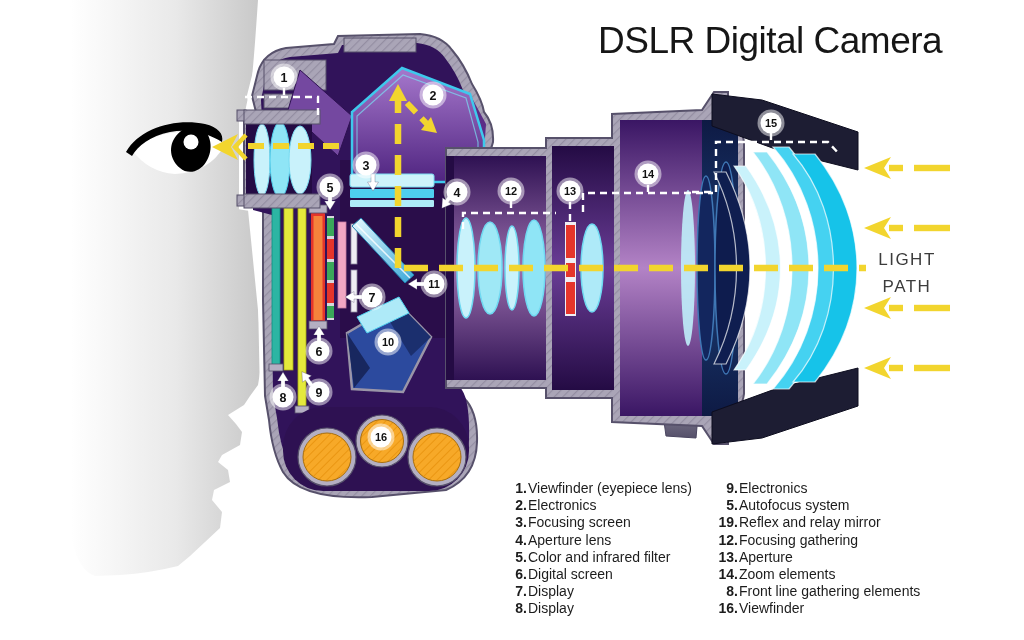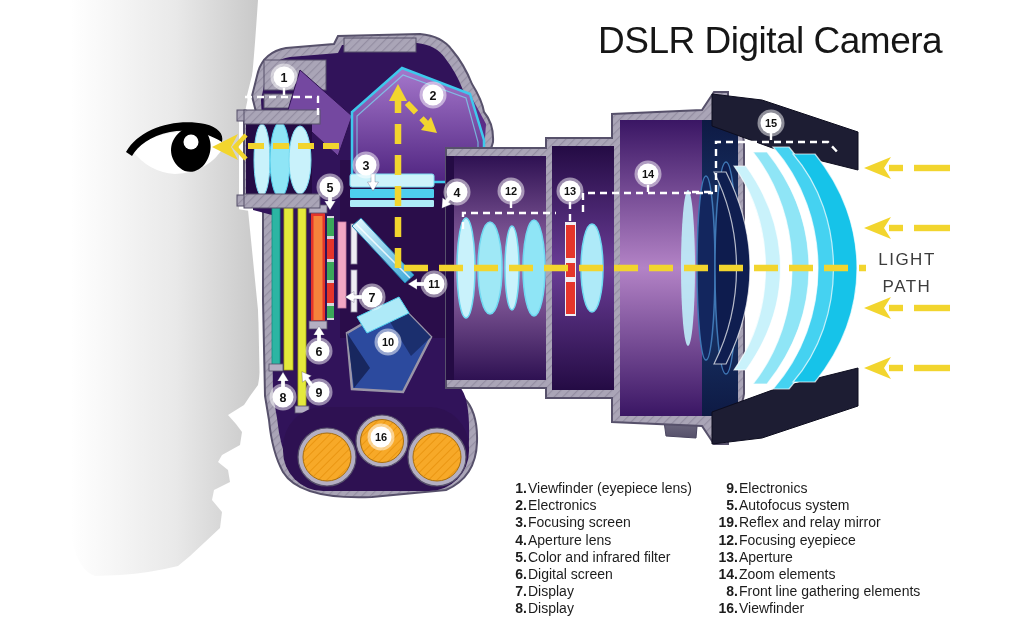--- a/index.html
+++ b/index.html
@@ -425,21 +425,21 @@
     <div class="lg-row">
           <span class="lg-num">5.</span>
           <span class="lg-label">Autofocus system</span>
         </div>
     <div class="lg-row">
           <span class="lg-num">19.</span>
           <span class="lg-label">Reflex and relay mirror</span>
         </div>
     <div class="lg-row">
           <span class="lg-num">12.</span>
-          <span class="lg-label">Focusing eyepiece</span>
+          <span class="lg-label">Focusing gathering</span>
         </div>
     <div class="lg-row">
           <span class="lg-num">13.</span>
           <span class="lg-label">Aperture</span>
         </div>
     <div class="lg-row">
           <span class="lg-num">14.</span>
           <span class="lg-label">Zoom elements</span>
         </div>
     <div class="lg-row">

